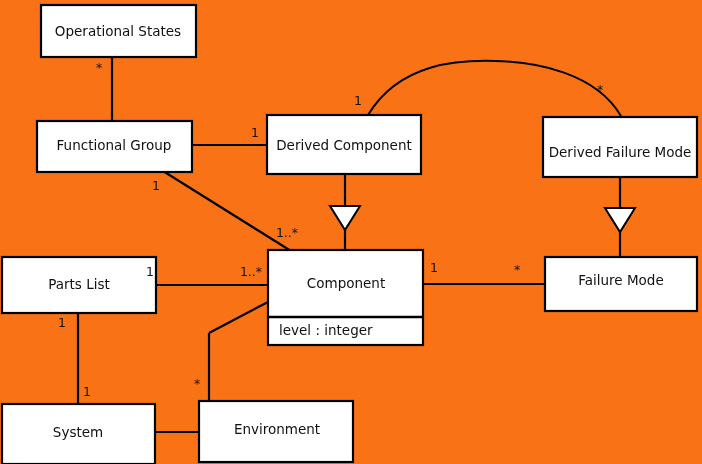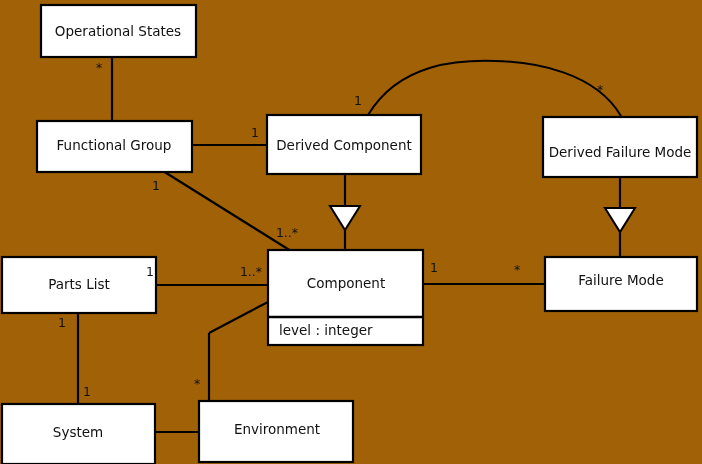--- a/index.html
+++ b/index.html
@@ -4,21 +4,21 @@
 <style>
   html, body {
     margin: 0;
     padding: 0;
     background: #ffffff;
   }
   #diagram-root {
     position: relative;
     width: 702px;
     height: 464px;
-    background: #a16207;
+    background: #f97316;
     font-family: "DejaVu Sans", sans-serif;
     overflow: hidden;
   }
   #uml-svg {
     position: absolute;
     left: 0;
     top: 0;
     width: 702px;
     height: 464px;
   }

